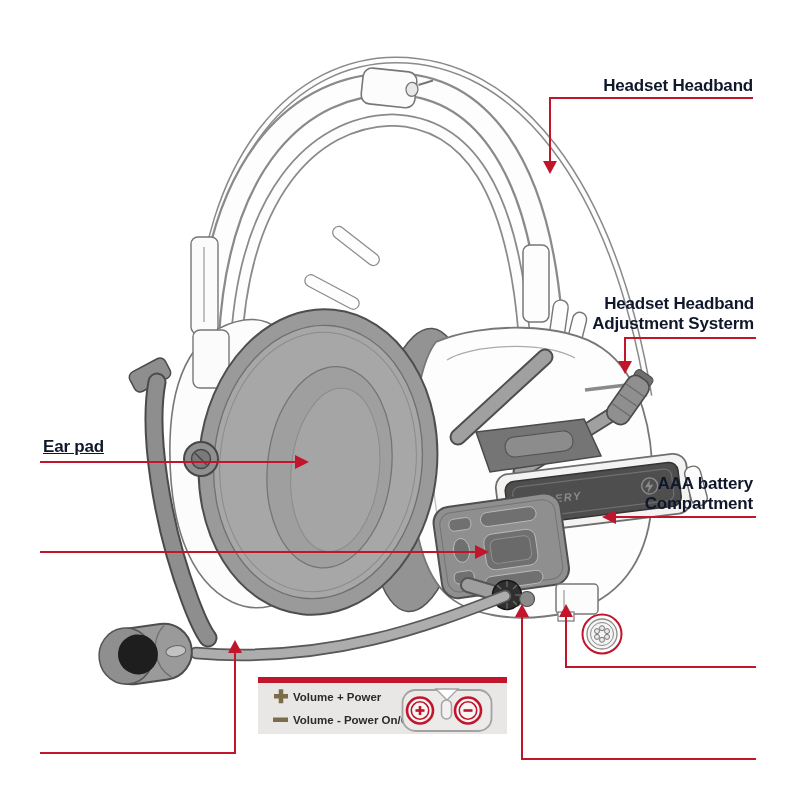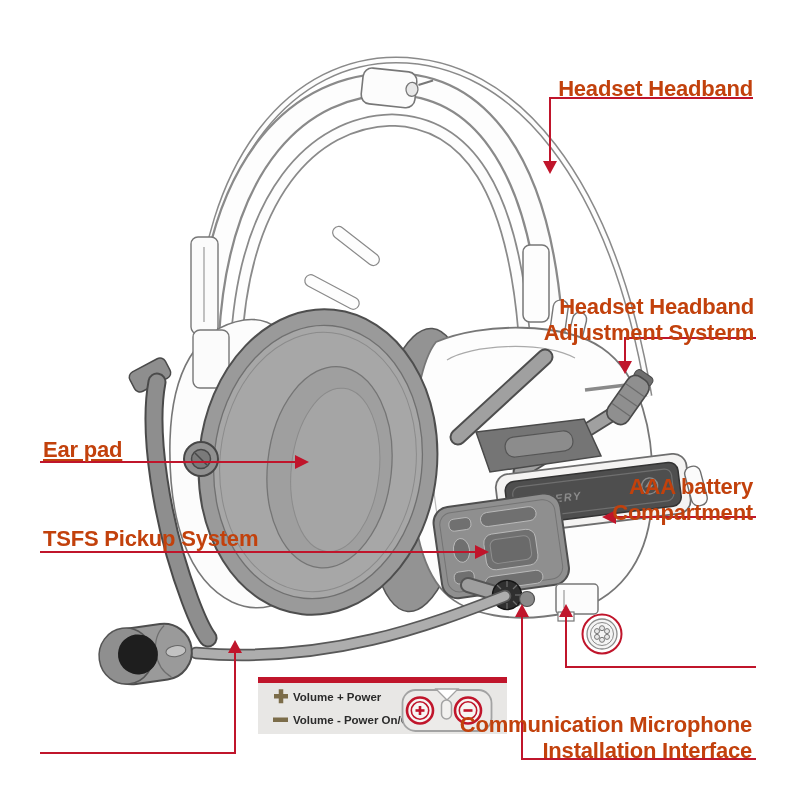--- a/index.html
+++ b/index.html
@@ -7,23 +7,23 @@
     position:relative;
     width:800px;height:800px;
     background:#ffffff;
     font-family:"Liberation Sans", sans-serif;
     overflow:hidden;
   }
   #art{position:absolute;left:0;top:0;}
   .lbl{
     position:absolute;
     font-weight:600;
-    font-size:22px;
+    font-size:17px;
     line-height:1.16;
-    color:#c2410c;
+    color:#0f172a;
     white-space:pre-line;
     letter-spacing:-0.2px;
   }
   .lbl.right{text-align:right;}
   svg text{font-family:"Liberation Sans", sans-serif;}
 </style>
 </head>
 <body>
 
 <div id="canvas">
@@ -257,23 +257,20 @@
     </g>
   </svg>
 
   <div class="lbl right" style="right:47px; top:76px;">Headset Headband</div>
 
   <div class="lbl right" style="right:46px; top:294px;">Headset Headband
 Adjustment Systerm</div>
 
   <div class="lbl" style="left:43px; top:437px;text-decoration:underline;">Ear pad</div>
 
-  <div class="lbl" style="left:43px; top:526px;">TSFS Pickup System</div>
 
   <div class="lbl right" style="right:47px; top:474px;margin-left:36px;">AAA battery
 Compartment</div>
 
 
-  <div class="lbl right" style="right:48px; top:712px;">Communication Microphone
-Installation Interface</div>
 
 
 </div>
 
 </body></html>

